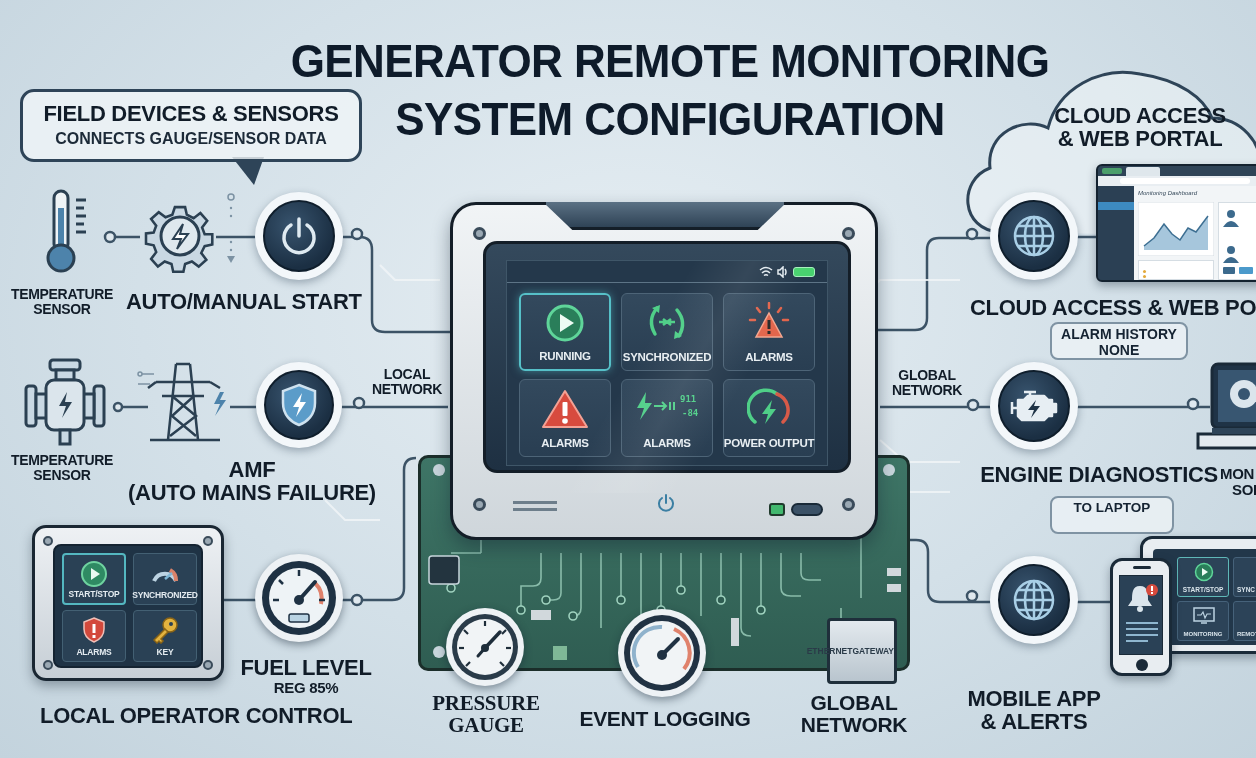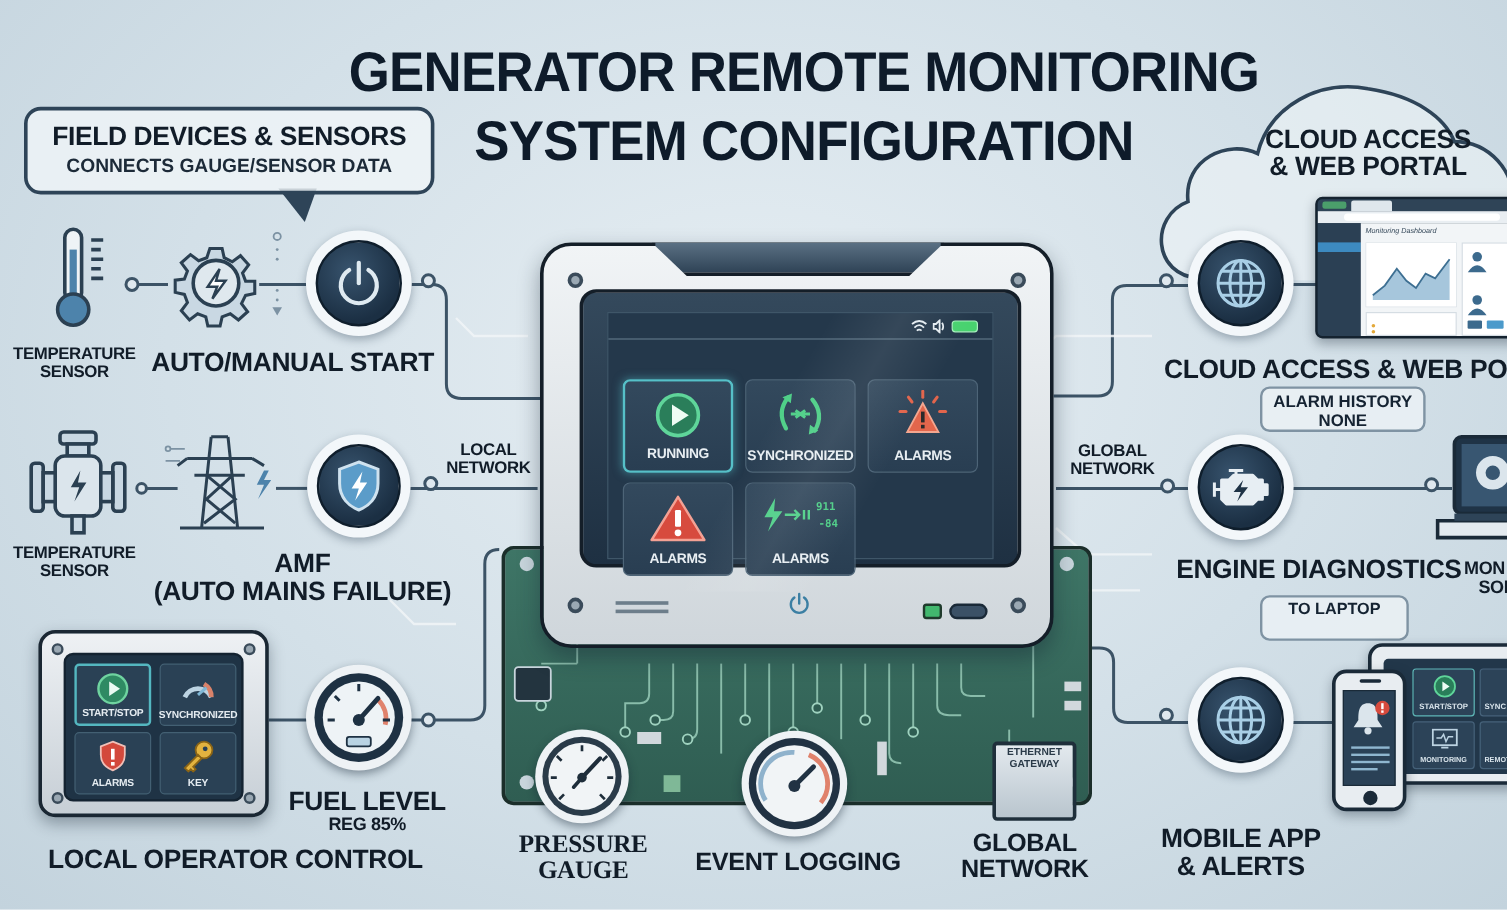--- a/index.html
+++ b/index.html
@@ -36,21 +36,21 @@
     box-shadow: 0 8px 18px rgba(20,35,50,0.4); }
   .monitor .notch { position: absolute; left: 90px; top: -3px; width: 244px; height: 28px;
     background: linear-gradient(180deg,#5b7184,#2f4356); border: 3px solid #141e28; border-top: none;
     clip-path: polygon(0 0,100% 0,88% 100%,12% 100%); }
   .screw { position: absolute; width: 13px; height: 13px; border-radius: 50%; background: #9aa8b3; border: 3px solid #3a4b5a; }
   .screen { position: absolute; left: 30px; top: 36px; width: 368px; height: 232px; border-radius: 14px;
     background: linear-gradient(180deg,#34495c,#1e3042); border: 3px solid #141e28; }
   .screen-inner { position: absolute; left: 20px; top: 16px; width: 322px; height: 206px; background: #24384b; border: 1px solid #3f5668; }
   .status-bar { position: absolute; left: 0; top: 0; width: 100%; height: 22px; border-bottom: 1px solid #5d7486; }
   .tile { position: absolute; width: 92px; height: 78px; border-radius: 6px; background: linear-gradient(180deg,#33495d,#293e52); border: 1px solid #4d6477;
-    display: flex; flex-direction: column; align-items: center; justify-content: flex-end; padding-bottom: 7px; margin-top: 23px; }
+    display: flex; flex-direction: column; align-items: center; justify-content: flex-end; padding-bottom: 7px; }
   .tile.active { border: 2px solid #56c0c8; box-shadow: 0 0 8px rgba(90,200,210,0.5); }
   .tile .tl { color: #e8eef2; font-size: 11.5px; font-weight: 700; letter-spacing: -0.3px; white-space: nowrap; }
   .tile .ic { position: absolute; top: 8px; left: 50%; transform: translateX(-50%); }
   .glare { position: absolute; left: 120px; top: 0; width: 120px; height: 232px; background: linear-gradient(90deg, rgba(255,255,255,0), rgba(255,255,255,0.08), rgba(255,255,255,0)); transform: skewX(-30deg); pointer-events: none; }
 
   
   .pcb { position: absolute; left: 418px; top: 455px; width: 492px; height: 216px; border-radius: 10px;
     background: linear-gradient(180deg,#3e7566,#2f5d52); border: 3px solid #1b2e2a; }
 
   .gauge { position: absolute; border-radius: 50%; background: #eef2f5; box-shadow: 0 3px 8px rgba(20,35,50,0.45); display: flex; align-items: center; justify-content: center; }
@@ -325,21 +325,21 @@
       <circle cx="468" cy="194" r="6" fill="#c8d5dc"></circle>
 
     <rect x="8" y="98" width="30" height="28" rx="3" fill="#23343f" stroke="#c8d5dc" stroke-width="1.5"></rect>
     <rect x="110" y="152" width="20" height="10" fill="#d1d8dc"></rect>
     <rect x="132" y="188" width="14" height="14" fill="#7fb897"></rect>
     <rect x="310" y="160" width="8" height="28" fill="#d1d8dc"></rect>
     <rect x="466" y="110" width="14" height="8" fill="#d1d8dc"></rect>
     <rect x="466" y="126" width="14" height="8" fill="#d1d8dc"></rect>
   </svg>
   
-  <div class="abs" style="left:406px;top:160px;width:70px;height:66px;background:linear-gradient(180deg,#e3e9ee,#b9c5ce);border:3px solid #1f2f3b;border-radius:4px;display:flex;flex-direction:column;align-items:center;justify-content:flex-start;font-size:8.5px;font-weight:700;color:#2a3a48;line-height:1.2;">
+  <div class="abs" style="left:406px;top:160px;width:70px;height:66px;background:linear-gradient(180deg,#e3e9ee,#b9c5ce);border:3px solid #1f2f3b;border-radius:4px;display:flex;flex-direction:row;align-items:center;justify-content:flex-end;font-size:8.5px;font-weight:700;color:#2a3a48;line-height:1.2;">
     <span>ETHERNET</span>
     <span>GATEWAY</span>
   </div>
 </div>
 
 <div class="monitor">
   <div class="notch"></div>
   <div class="screw" style="left:20px;top:22px;"></div>
   <div class="screw" style="right:20px;top:22px;"></div>
   <div class="screw" style="left:20px;bottom:26px;"></div>
@@ -408,20 +408,28 @@
         <svg class="ic" width="70" height="36" viewBox="0 0 70 36">
             <path d="M14 4 L5 20 H12 L8 32 L20 15 H13 Z" fill="#4fcf88"></path>
             <g stroke="#4fcf88" stroke-width="2" fill="none">
               <path d="M22 18 H34 M30 14 L34 18 L30 22"></path>
               <path d="M38 14 V22 M42 14 V22"></path>
             </g>
             <text x="48" y="14" font-size="9" font-weight="700" fill="#4fcf88" font-family="DejaVu Sans Mono, monospace">911</text>
             <text x="50" y="28" font-size="9" font-weight="700" fill="#4fcf88" font-family="DejaVu Sans Mono, monospace">-84</text>
           </svg>
         <span class="tl">ALARMS</span>
+      </div>
+      <div class="tile" style="left:216px;top:118px;">
+        <svg class="ic" width="44" height="42" viewBox="0 0 44 42">
+            <path d="M8 34 A17 17 0 0 1 30 6" fill="none" stroke="#4fcf88" stroke-width="3.5" stroke-linecap="round"></path>
+            <path d="M30 6 A17 17 0 0 1 36 34" fill="none" stroke="#d75a48" stroke-width="3.5" stroke-linecap="round"></path>
+            <path d="M25 12 L15 26 H21 L18 36 L29 21 H23 Z" fill="#4fcf88"></path>
+          </svg>
+        <span class="tl">POWER OUTPUT</span>
       </div>
       <div class="glare"></div>
     </div>
   </div>
 
   <div class="abs" style="left:60px;top:296px;width:44px;height:3px;background:#6d7e8b;"></div>
   <div class="abs" style="left:60px;top:303px;width:44px;height:3px;background:#6d7e8b;"></div>
   <svg class="abs" style="left:203px;top:288px" width="20" height="20" viewBox="0 0 20 20">
       <path d="M6 5 A7 7 0 1 0 14 5" fill="none" stroke="#3b7fa3" stroke-width="2" stroke-linecap="round"></path>
       <line x1="10" y1="2" x2="10" y2="10" stroke="#3b7fa3" stroke-width="2" stroke-linecap="round"></line>

